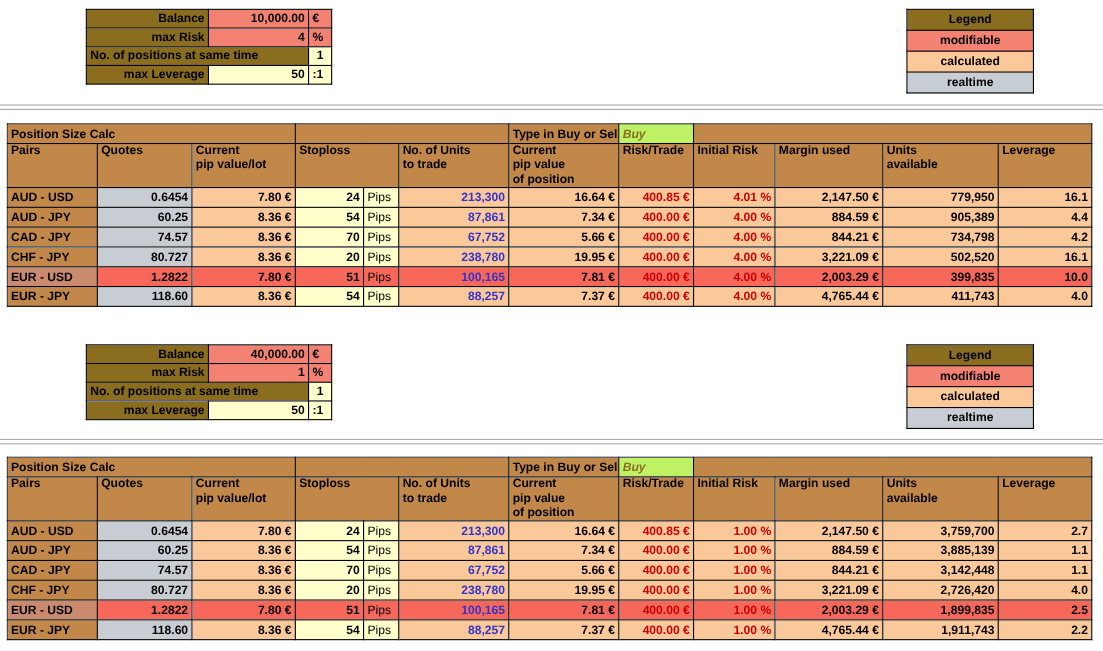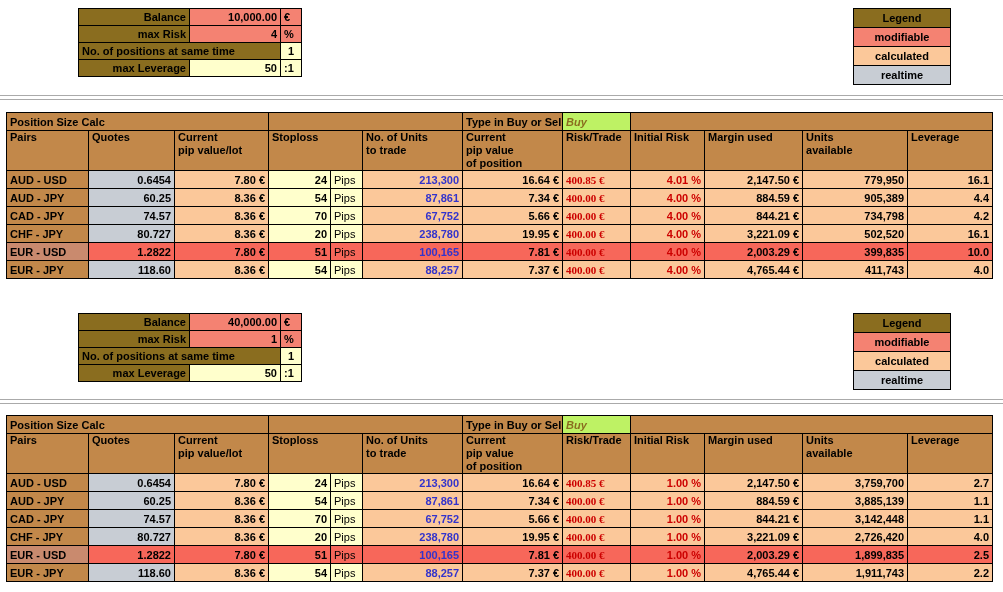--- a/index.html
+++ b/index.html
@@ -58,22 +58,21 @@
   }
   td.p-unit-y {
     background: #ffffcc;
     text-align: left;
     width: 14px;
   }
   
   table.legend {
     border-collapse: collapse;
     table-layout: fixed;
-    width: 98px;
-    margin-left: 29px;
+    width: 116px;
   }
   table.legend td {
     border: 1px solid #000000;
     height: 16px;
     font-size: 11px;
     text-align: center;
     font-weight: bold;
     white-space: nowrap;
   }
   td.lg-title { background: #8a6d1f; color: #000; }
@@ -141,21 +140,21 @@
 
   .data-row td { height: 18px; font-weight: bold; }
 
   td.c-pair      { background: #c2884a; text-align: left; }
   td.c-quote     { background: #c8cdd4; text-align: right; }
   td.c-pip       { background: #fbc89a; text-align: right; }
   td.c-stop      { background: #ffffcc; text-align: right; }
   td.c-stop-unit { background: #ffffcc; text-align: left; font-weight: normal; }
   td.c-units     { background: #fbc89a; text-align: right; color: #3333cc; }
   td.c-pipval    { background: #fbc89a; text-align: right; }
-  td.c-risk      { background: #fbc89a; text-align: left; color: #cc0000; font-family: Liberation Serif, serif; }
+  td.c-risk      { background: #fbc89a; text-align: right; color: #cc0000; }
   td.c-initrisk  { background: #fbc89a; text-align: right; color: #cc0000; }
   td.c-margin    { background: #fbc89a; text-align: right; }
   td.c-avail     { background: #fbc89a; text-align: right; }
   td.c-lev       { background: #fbc89a; text-align: right; }
 
   
   .row-hl td.c-pair      { background: #c98a6e; }
   .row-hl td.c-quote     { background: #f7675a; }
   .row-hl td.c-pip       { background: #f7675a; }
   .row-hl td.c-stop      { background: #f7675a; }

